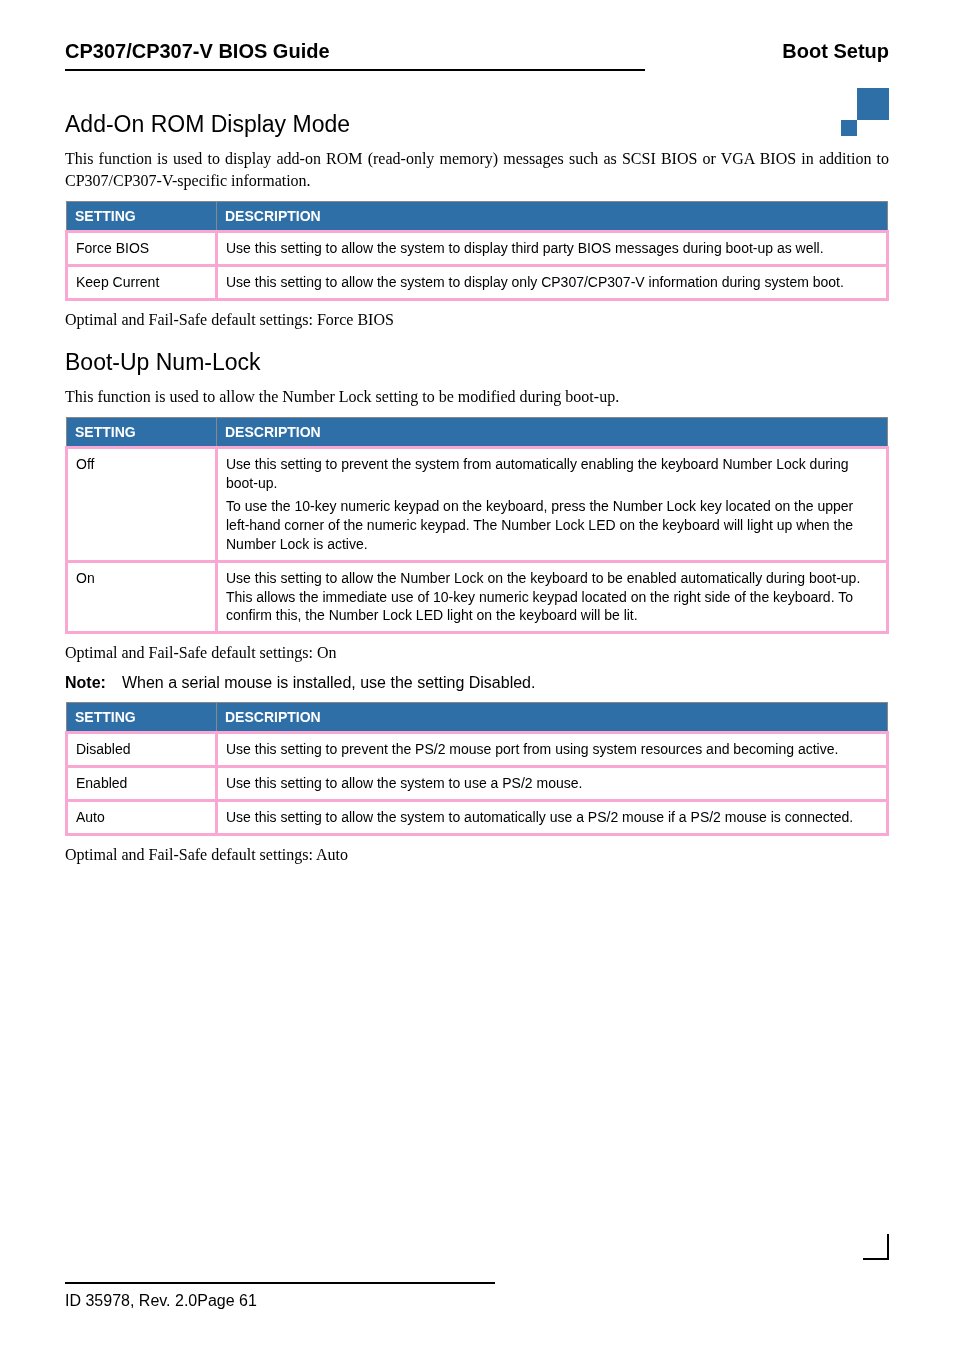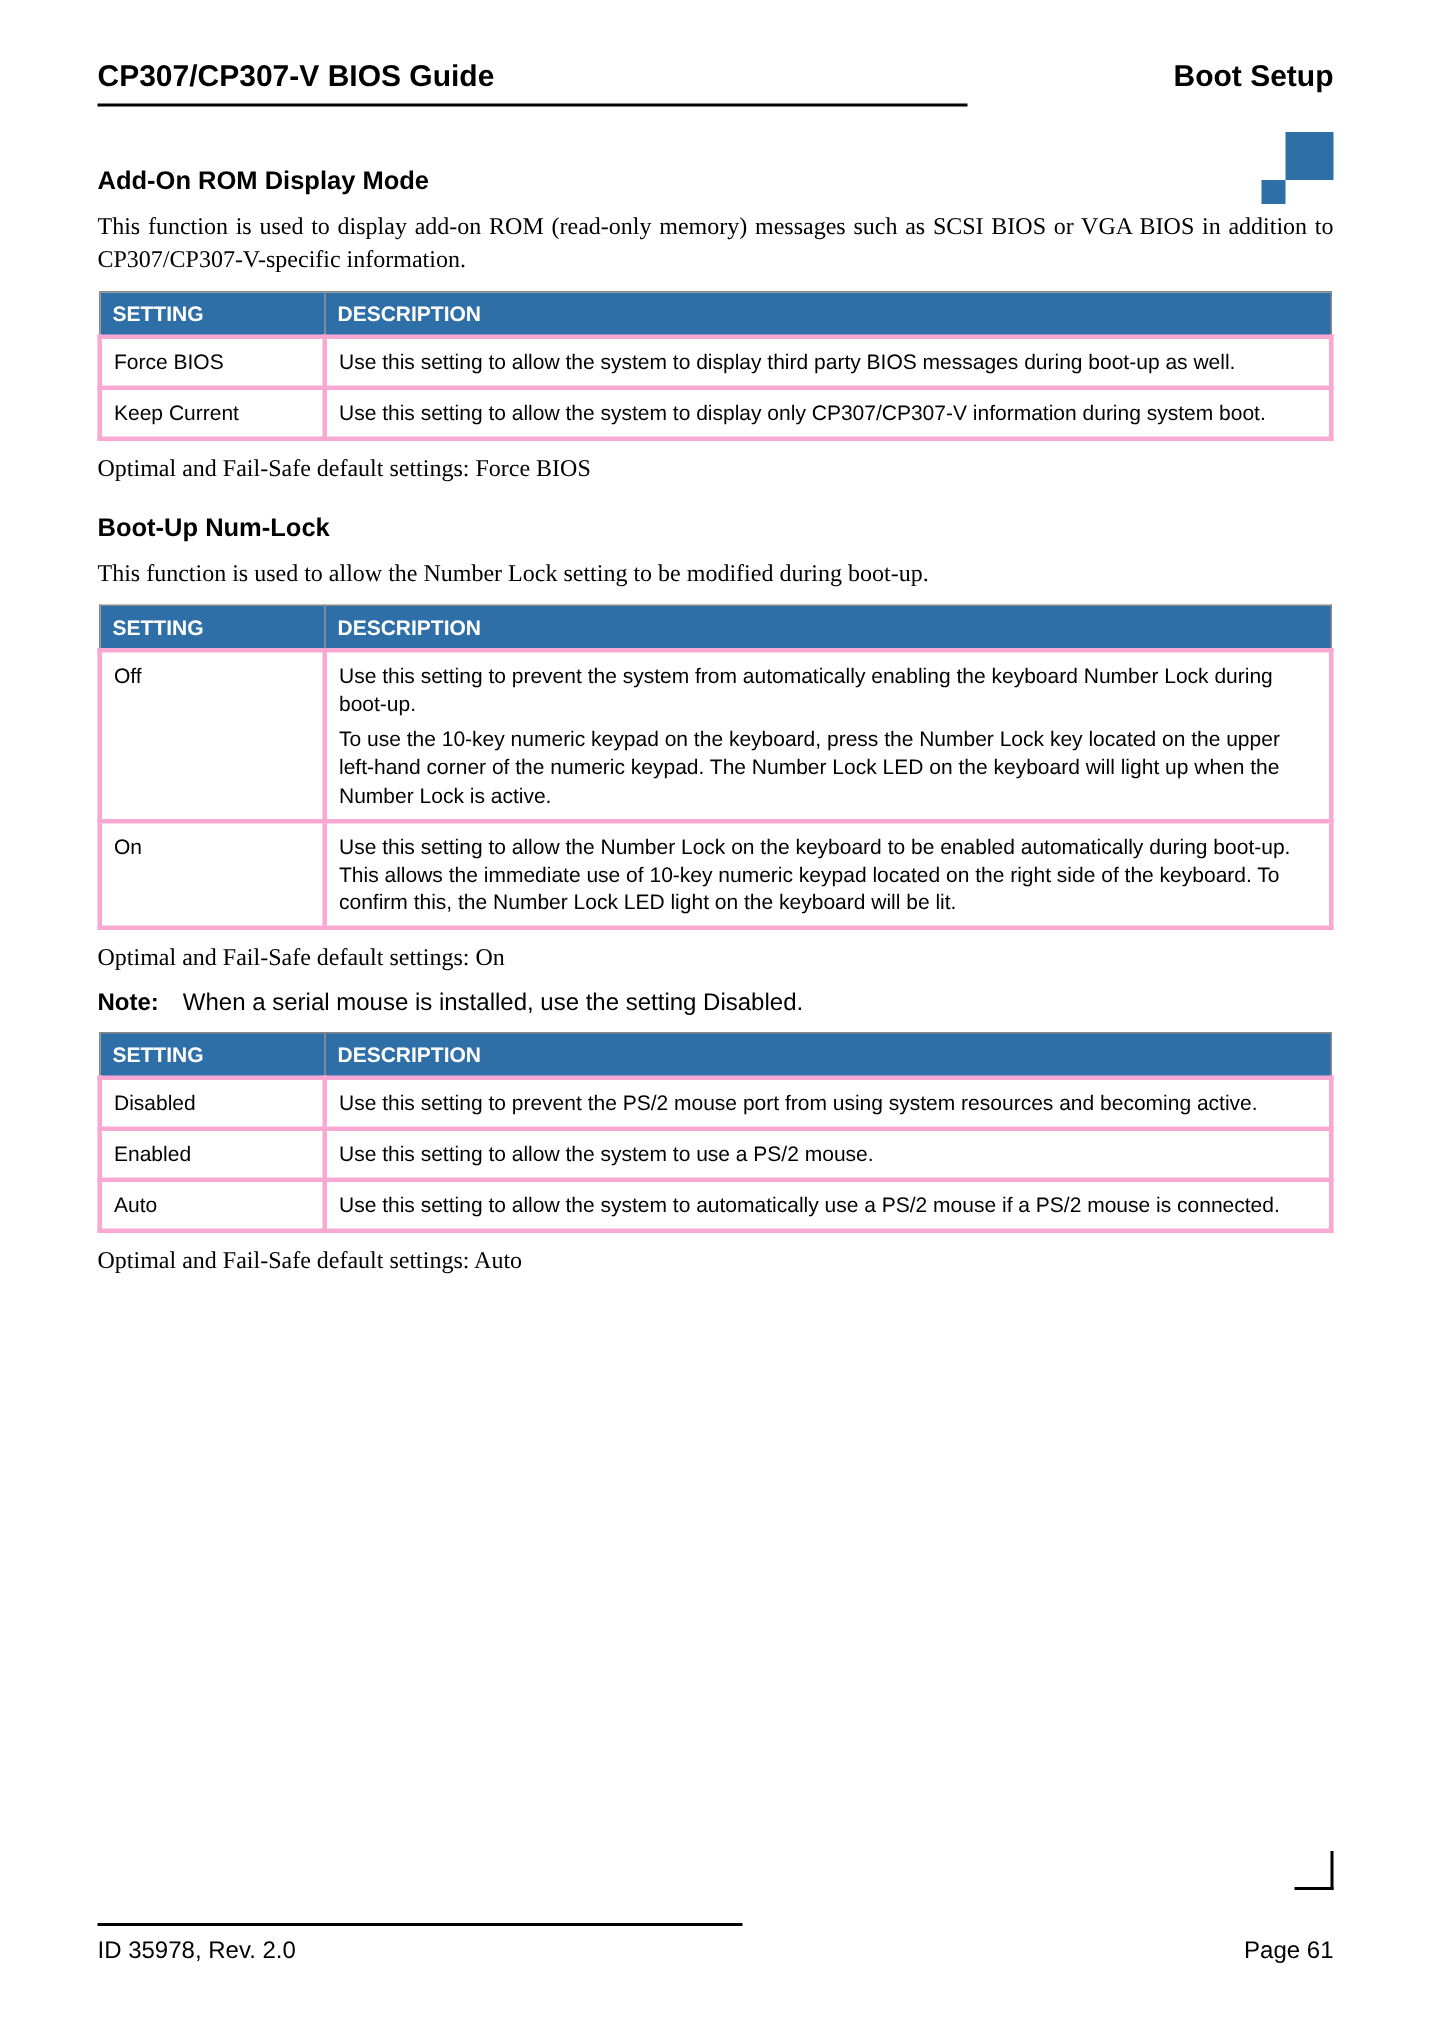--- a/index.html
+++ b/index.html
@@ -43,22 +43,22 @@
     width: 32px; height: 32px;
     background: #2f6fa8;
   }
   .corner-mark .sq2 {
     position: absolute;
     top: 32px; right: 32px;
     width: 16px; height: 16px;
     background: #2f6fa8;
   }
   .section-title {
-    font-weight: bold;
-    font-size: 17px;
+    font-weight: normal;
+    font-size: 23px;
     margin-top: 40px;
     margin-bottom: 10px;
   }
   .body-text {
     font-size: 16px;
     line-height: 1.35;
     text-align: justify;
     margin-bottom: 10px;
     font-family: Liberation Serif, serif;
   }
@@ -101,21 +101,20 @@
     right: 65px;
   }
   .footer-rule {
     border: none;
     border-top: 2px solid #000;
     margin: 0 0 8px 0;
     width: 430px;
   }
   .footer-row {
     display: flex;
-    justify-content: space-between;
     font-size: 16px;
   }
   .bottom-corner {
     position: absolute;
     right: 65px;
     bottom: 90px;
     width: 26px;
     height: 26px;
     border-right: 2px solid #000;
     border-bottom: 2px solid #000;

